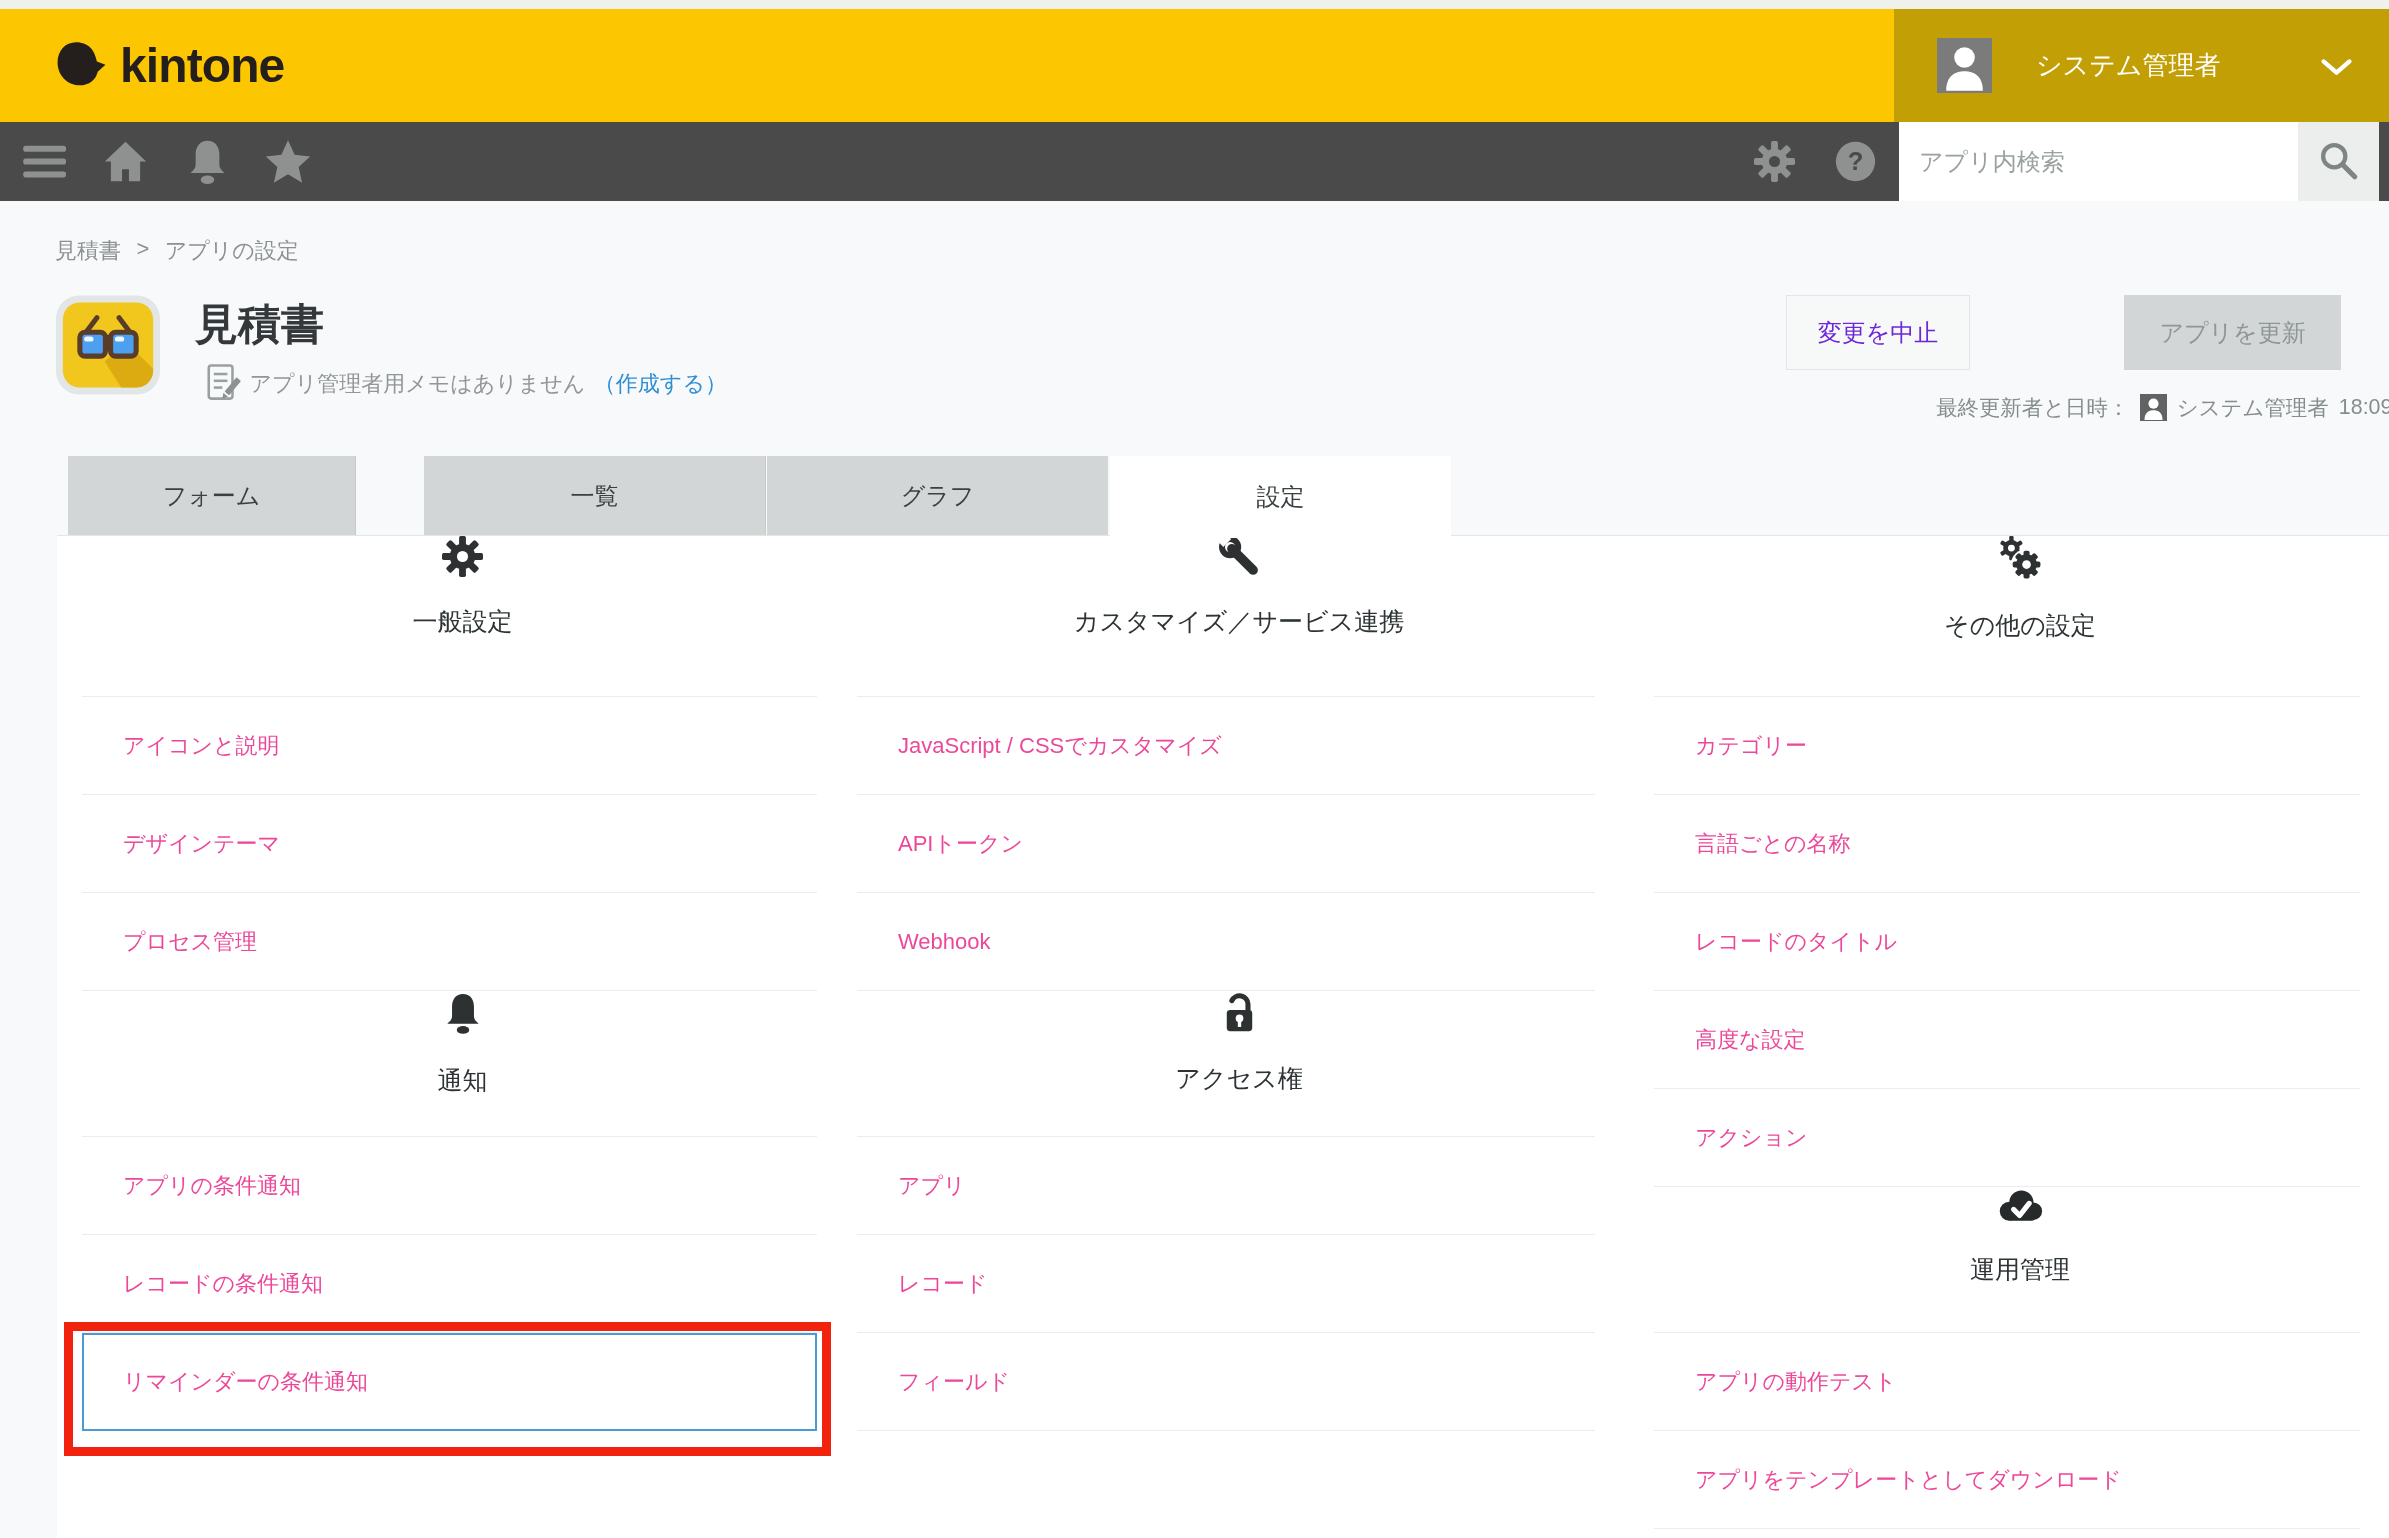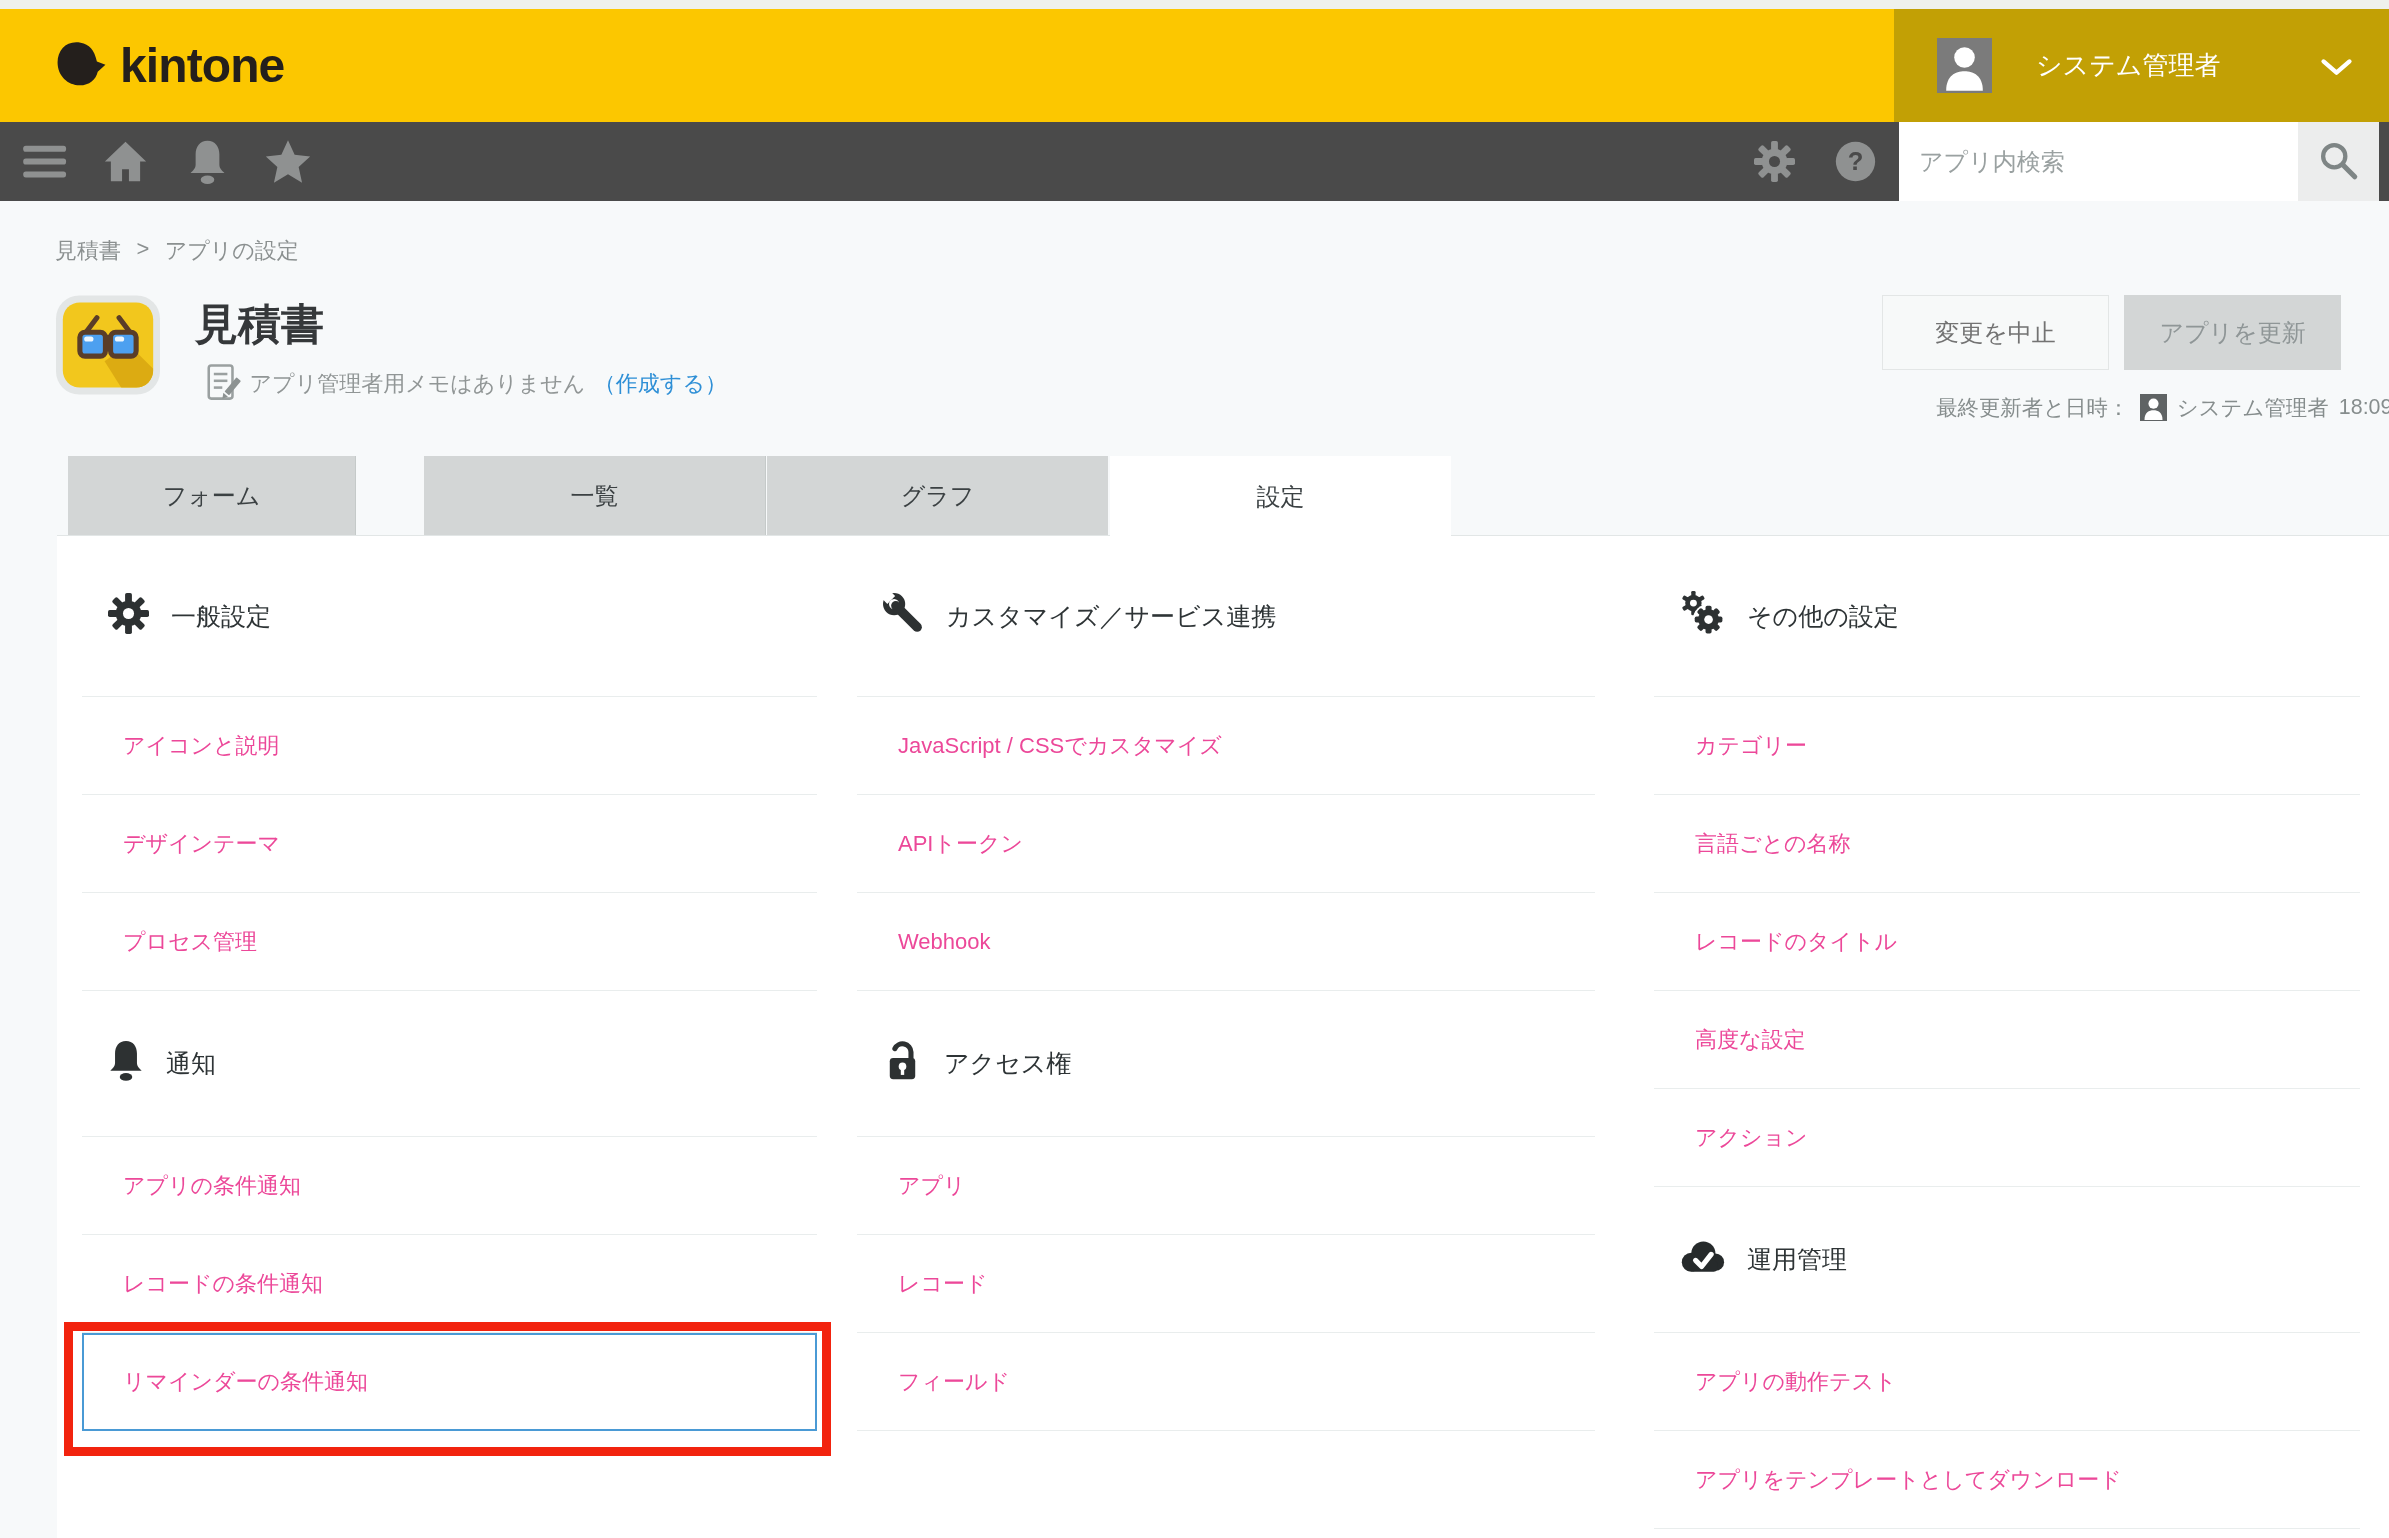--- a/index.html
+++ b/index.html
@@ -34,41 +34,41 @@
   
   .breadcrumb { position:absolute; left:55px; top:236px; display:flex; gap:15.4px; font-size:22px; color:#8b9090; }
   .crumb { cursor:pointer; }
   .app-icon { position:absolute; left:53px; top:293px; }
   .page-title { position:absolute; left:195px; top:296px; font-size:43px; font-weight:600; color:#35383a; }
   .memo-row { position:absolute; left:195px; top:363px; display:flex; align-items:center; gap:8.6px;margin-left:12px; }
   .memo-text { font-size:22px; color:#919696; }
   .memo-link { font-size:22px; color:#2e8fd6; cursor:pointer; }
   .btn { position:absolute; top:295px; height:75px; display:flex; align-items:center; justify-content:center;
          font-size:24px; cursor:pointer; }
-  .btn-cancel { left:1882px; width:227px; background:#f7f9f9; border:1.7px solid #e3e6e6; color:#737373; }
+  .btn-cancel { left:1786px; width:184px; background:#f7f9f9; border:1.7px solid #e3e6e6; color:#6d28d9; }
   .btn-update { left:2124px; width:217px; background:#d3d6d6; color:#8f9697; }
   .last-updated { position:absolute; right:-3.4px; top:392px; height:31px; display:flex; align-items:center;
                   gap:10.3px; font-size:21.4px; color:#868d8d; white-space:nowrap; }
   .mini-avatar { width:27px; height:27px; background:#5f6364; display:inline-block; }
 
   
   .tab { position:absolute; top:456px; height:80px; display:flex; align-items:center; justify-content:center;
          font-size:24px; color:#3b4143; cursor:pointer; }
   .tab-inactive { background:#d3d6d6; border-right:1.7px solid #c5cac9; }
   .tab-active { background:#ffffff; height:82px; z-index:3; }
 
   
   .panel { position:absolute; left:57px; top:535px; width:2333px; height:1003px; background:#ffffff;
            border-top:1.7px solid #e2e6e6; }
   .col { position:absolute; top:0; }
   .col1 { left:25px;  width:735px; }
   .col2 { left:800px; width:738px; }
   .col3 { left:1597px; width:706px; }
   .sec-head { height:146px; display:flex; align-items:center; padding-left:26px; gap:22px;
-              border-bottom:1.7px solid #e9eded; font-size:25px; color:#2e3436; }
+              border-bottom:1.7px solid #e9eded; font-size:25px; color:#2e3436;flex-direction:column; }
   .section:first-child .sec-head { height:161px; }
   .item { position:relative; height:98px; display:flex; align-items:center; padding-left:41px;
           border-bottom:1.7px solid #e9eded; font-size:22px; color:#ec4899; cursor:pointer; background:#fff; }
   .item.hl { border:2.6px solid #4a9ad5; padding-left:39px; }
   .hl-red { position:absolute; left:-19.7px; right:-16.3px; top:-13px; bottom:-26.5px;
             border:9.4px solid #f2230e; pointer-events:none; z-index:5; }
   .ic { flex:0 0 auto; }
 </style>
 </head>
 <body>

